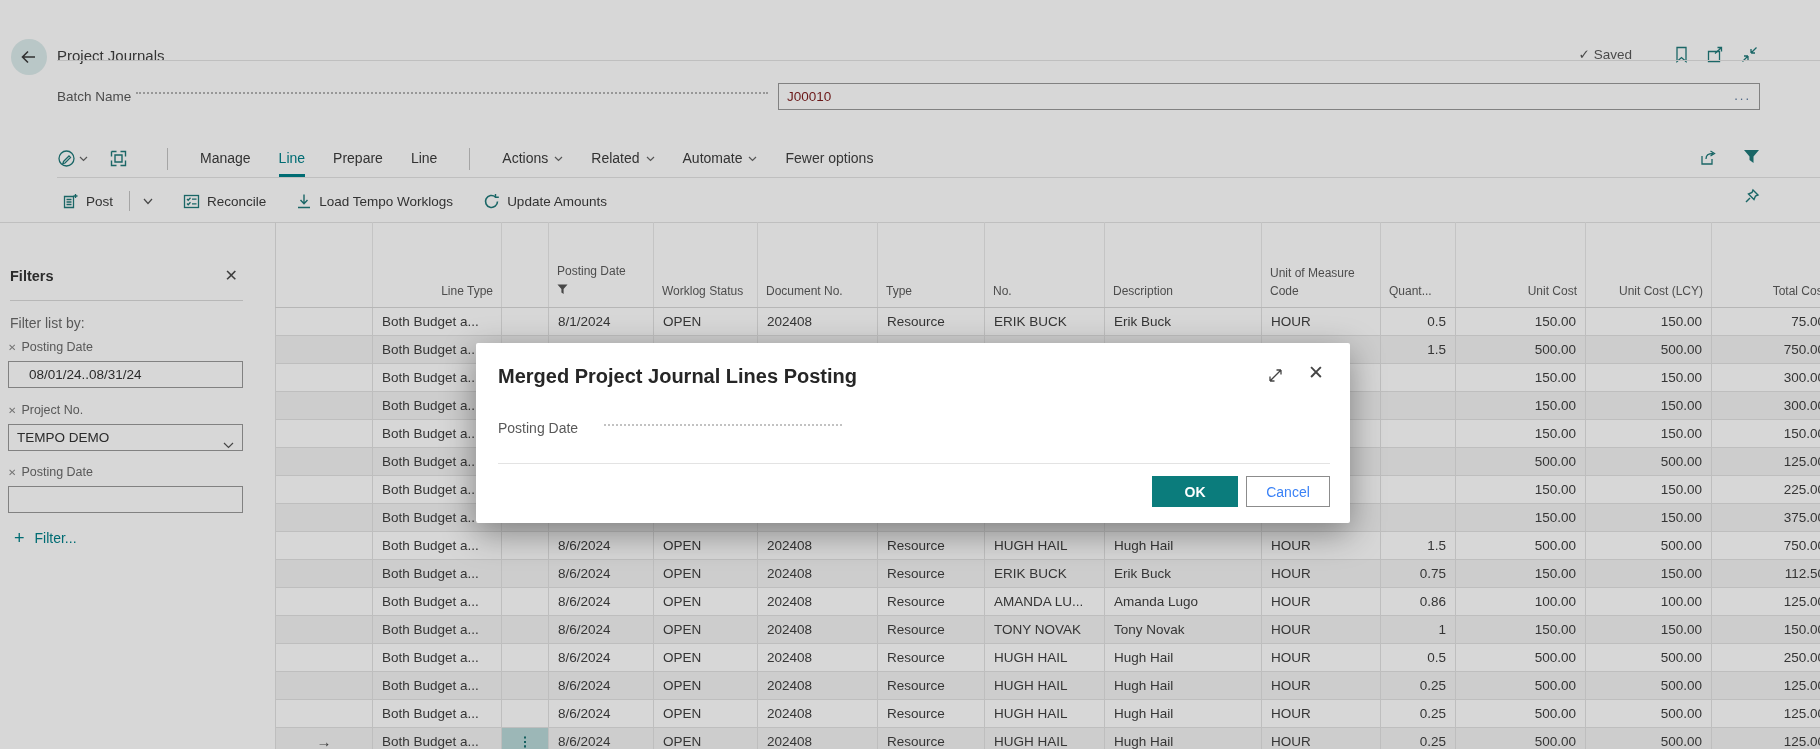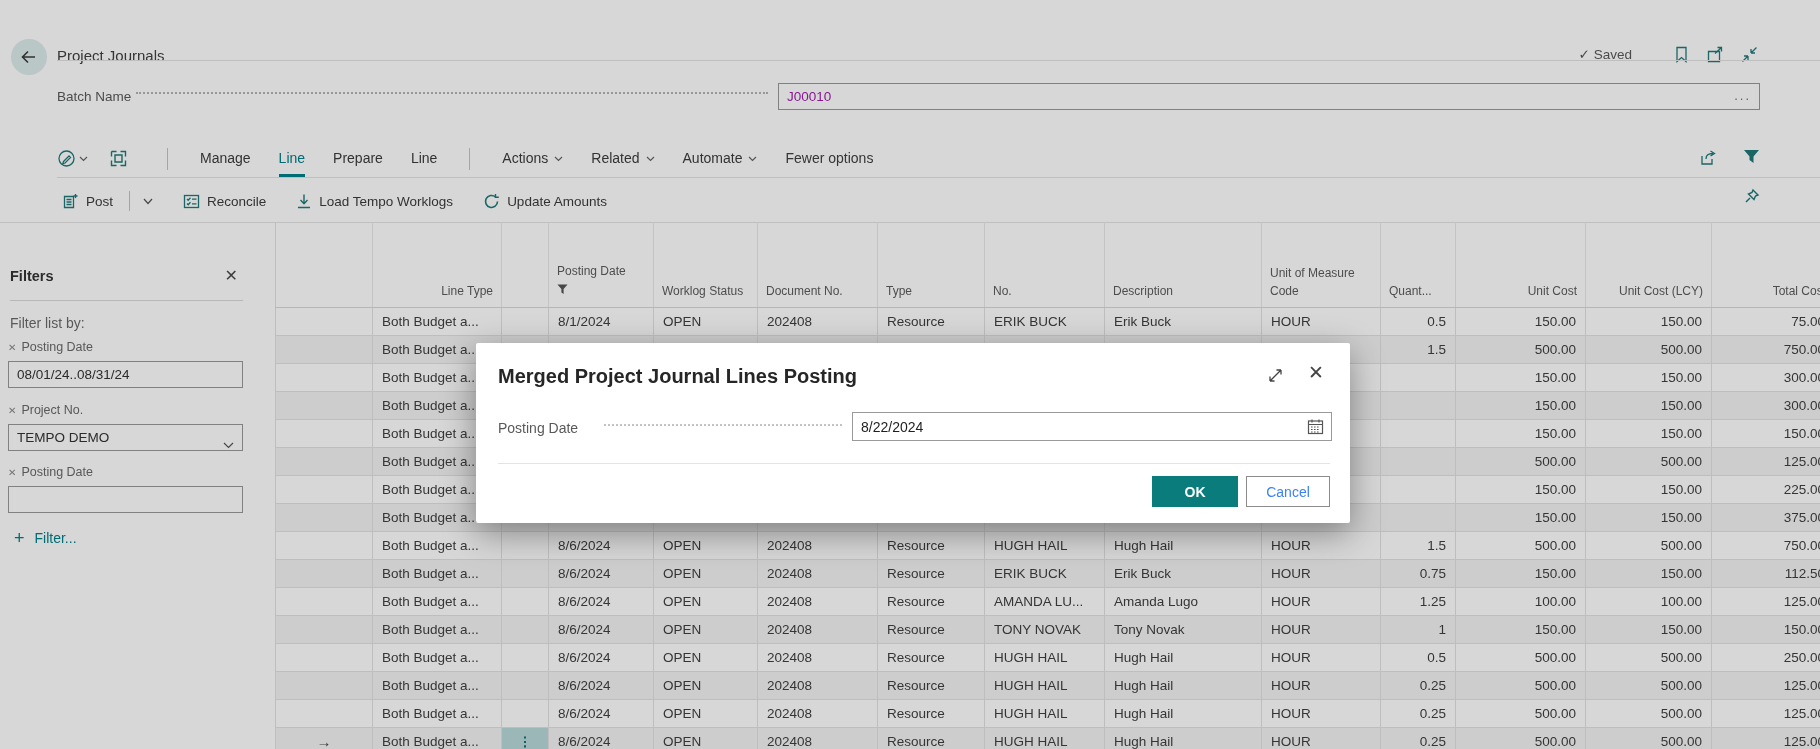--- a/index.html
+++ b/index.html
@@ -19,21 +19,21 @@
   .line-title{left:57px;right:0;top:60px;}
   .line-tabs{left:57px;right:0;top:177px;}
   .line-toolbar{left:0;right:0;top:222px;}
 
   
   .batch-label{position:absolute;left:57px;top:89px;font-size:13.5px;color:#5a5a5a;}
   .leader{border-bottom:2px dotted #b3b3b3;}
   .batch-leader{position:absolute;left:136px;top:92px;width:632px;}
   .batch-field{position:absolute;left:778px;top:83px;width:982px;height:27px;border:1px solid #9a9a9a;box-sizing:border-box;}
   .batch-field input{position:absolute;inset:0;border:0;background:transparent;outline:none;
-            font-family:inherit;font-size:13.5px;color:#a21caf;padding:0 26px 0 8px;width:100%;height:100%;box-sizing:border-box;}
+            font-family:inherit;font-size:13.5px;color:#7f1d1d;padding:0 26px 0 8px;width:100%;height:100%;box-sizing:border-box;}
   .assist-edit{position:absolute;right:8px;top:1px;font-size:13px;letter-spacing:2px;color:#5e7b9e;cursor:pointer;line-height:22px;}
 
   
   .tab-row{position:absolute;left:57px;top:140px;height:37px;display:flex;align-items:center;}
   .ribbon-icon{display:flex;align-items:center;gap:3px;cursor:pointer;margin-right:22px;}
   .vdiv{width:1px;height:22px;background:#c4c4c4;margin:0 18px;}
   .tab{font-size:14px;color:#3c3c3c;margin:0 14px;cursor:pointer;display:flex;align-items:center;gap:6px;
        height:37px;line-height:37px;position:relative;white-space:nowrap;}
   .tab.active{color:#008089;}
   .tab.active::after{content:"";position:absolute;left:0;right:0;bottom:0;height:3px;background:#008089;}
@@ -50,21 +50,21 @@
   .filters{position:absolute;left:0;top:222px;width:250px;bottom:0;}
   .filters-title{position:absolute;left:10px;top:46px;font-size:14.5px;font-weight:bold;color:#333;}
   .filters-close{position:absolute;right:12px;top:44px;font-size:16px;color:#4a4a4a;cursor:pointer;}
   .filters-div{position:absolute;left:10px;right:7px;top:78px;height:1px;background:#d9d9d9;}
   .filter-sub{position:absolute;left:10px;top:93px;font-size:14px;color:#6a6a6a;}
   .fgroup{position:absolute;left:8px;width:235px;}
   .fgroup .flabel{display:flex;align-items:center;gap:5px;font-size:12.5px;color:#6a6a6a;margin-bottom:7px;}
   .fx{font-size:10px;color:#8a8a8a;cursor:pointer;}
   .fbox{position:relative;height:27px;border:1px solid #9a9a9a;box-sizing:border-box;}
   .fbox input{position:absolute;inset:0;width:100%;height:100%;border:0;outline:none;background:transparent;
-              font-family:inherit;font-size:13.5px;color:#333;padding:0 8px;box-sizing:border-box;}
+              font-family:inherit;font-size:13.5px;color:#333;padding:0 8px;box-sizing:border-box;margin-left:12px;}
   .fbox .sel-val{position:absolute;left:8px;top:5px;font-size:13.5px;color:#333;}
   .fbox .sel-chev{position:absolute;right:8px;top:10px;}
   .g1{top:118px;} .g2{top:181px;} .g3{top:243px;}
   .add-filter{position:absolute;left:14px;top:307px;display:flex;align-items:center;gap:10px;color:#008089;
               font-size:14px;cursor:pointer;}
   .add-filter .plus{font-size:18px;line-height:18px;}
 
   
   .grid{position:absolute;left:275px;top:222px;bottom:0;right:0;overflow:hidden;}
   table{border-collapse:collapse;table-layout:fixed;width:1540px;border-left:1px solid #e2e2e2;}
@@ -484,21 +484,21 @@
             <td></td>
             <td>Both Budget a...</td>
             <td></td>
             <td>8/6/2024</td>
             <td>OPEN</td>
             <td>202408</td>
             <td>Resource</td>
             <td>AMANDA LU...</td>
             <td>Amanda Lugo</td>
             <td>HOUR</td>
-            <td style="text-align: right;">1.25</td>
+            <td style="text-align: right;">0.86</td>
             <td style="text-align: right;">100.00</td>
             <td style="text-align: right;">100.00</td>
             <td style="text-align: right;">125.00</td>
           </tr>
           <tr>
             <td></td>
             <td>Both Budget a...</td>
             <td></td>
             <td>8/6/2024</td>
             <td>OPEN</td>
@@ -588,26 +588,16 @@
   <div class="modal-title">Merged Project Journal Lines Posting</div>
   <span class="modal-expand">
     <svg width="17" height="17" viewBox="0 0 17 17" fill="none" stroke="#444" stroke-width="1.3">
         <path d="M3 14 L14 3 M14 3 h-4.5 M14 3 v4.5 M3 14 h4.5 M3 14 v-4.5"></path>
       </svg>
   </span>
   <span class="modal-close">✕</span>
 
   <div class="mfield-label">Posting Date</div>
   <div class="mleader"></div>
-  <div class="mfield">
-    <input value="8/22/2024" style="">
-    <span class="mcal">
-      <svg width="17" height="17" viewBox="0 0 17 17" fill="none" stroke="#555" stroke-width="1.2">
-          <rect x="1.5" y="3" width="14" height="12.5"></rect>
-          <path d="M1.5 6.5 h14 M5 1.5 v3 M12 1.5 v3"></path>
-          <path d="M4 9 h9 M4 11.5 h9 M4 14 h9" stroke-width="1" stroke-dasharray="1.6 1.4"></path>
-        </svg>
-    </span>
-  </div>
   <div class="mdiv"></div>
   <div class="btn btn-ok">OK</div>
   <div class="btn btn-cancel">Cancel</div>
 </div>
 
 </body></html>

